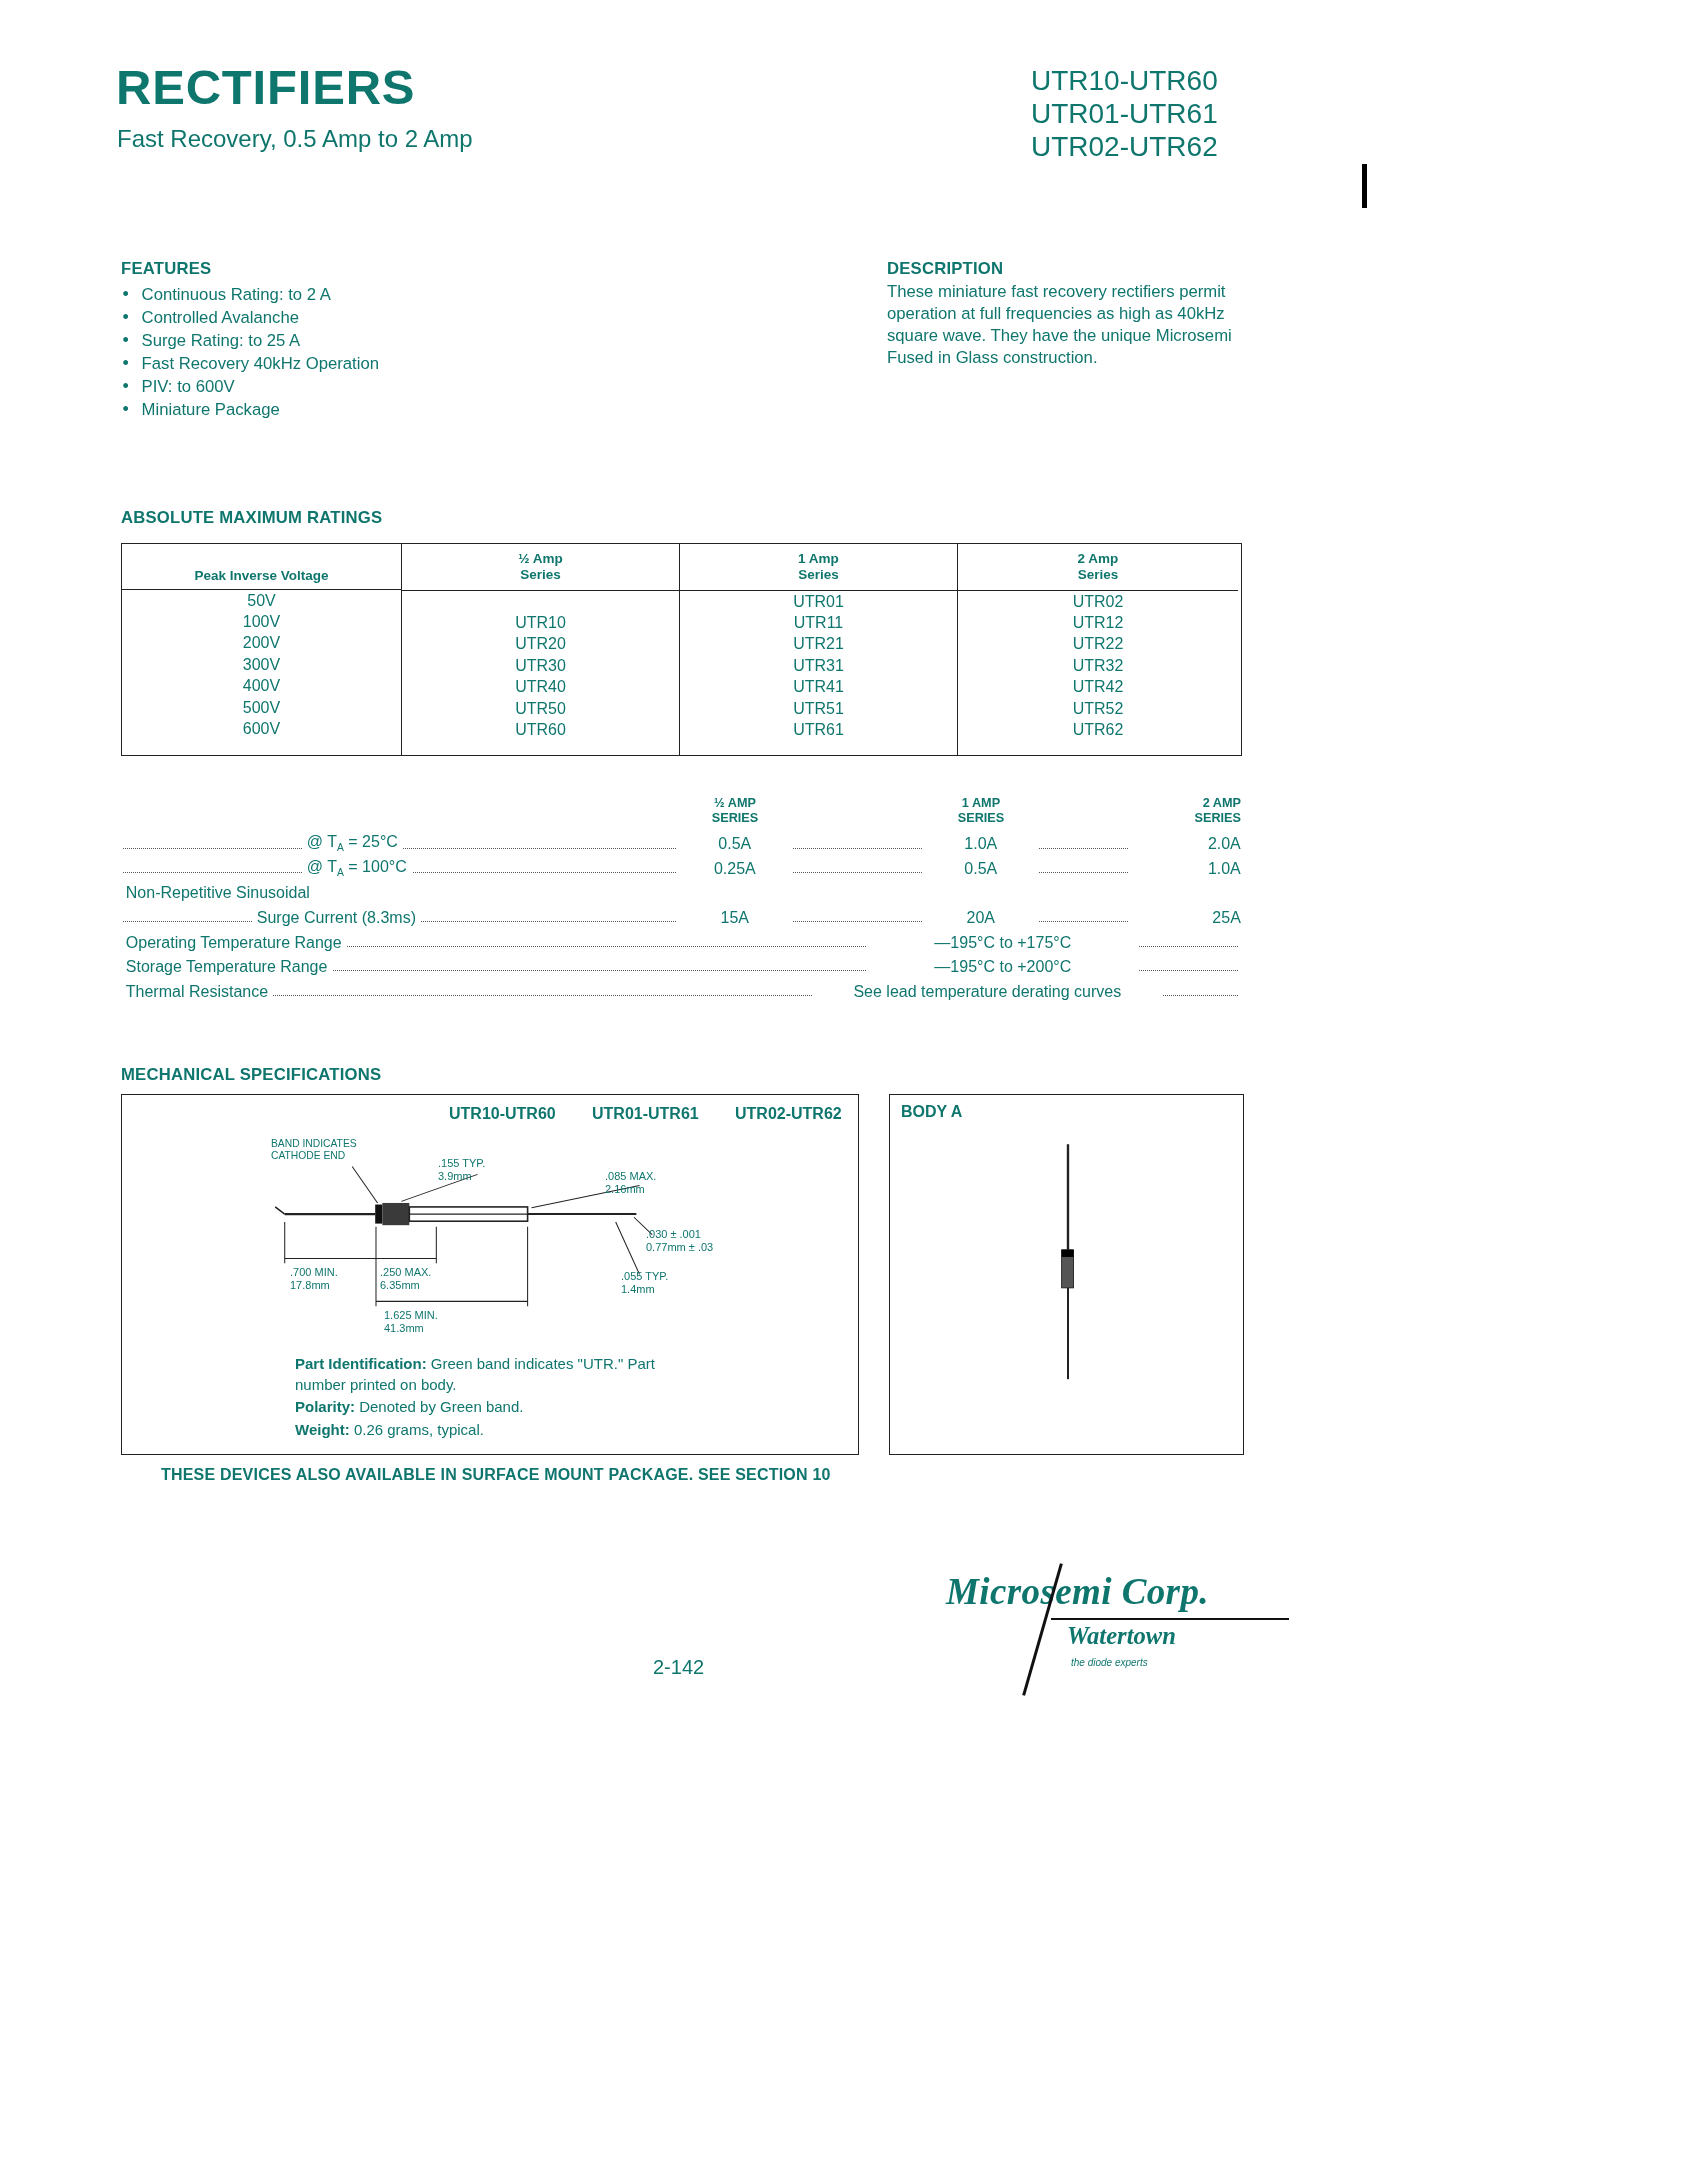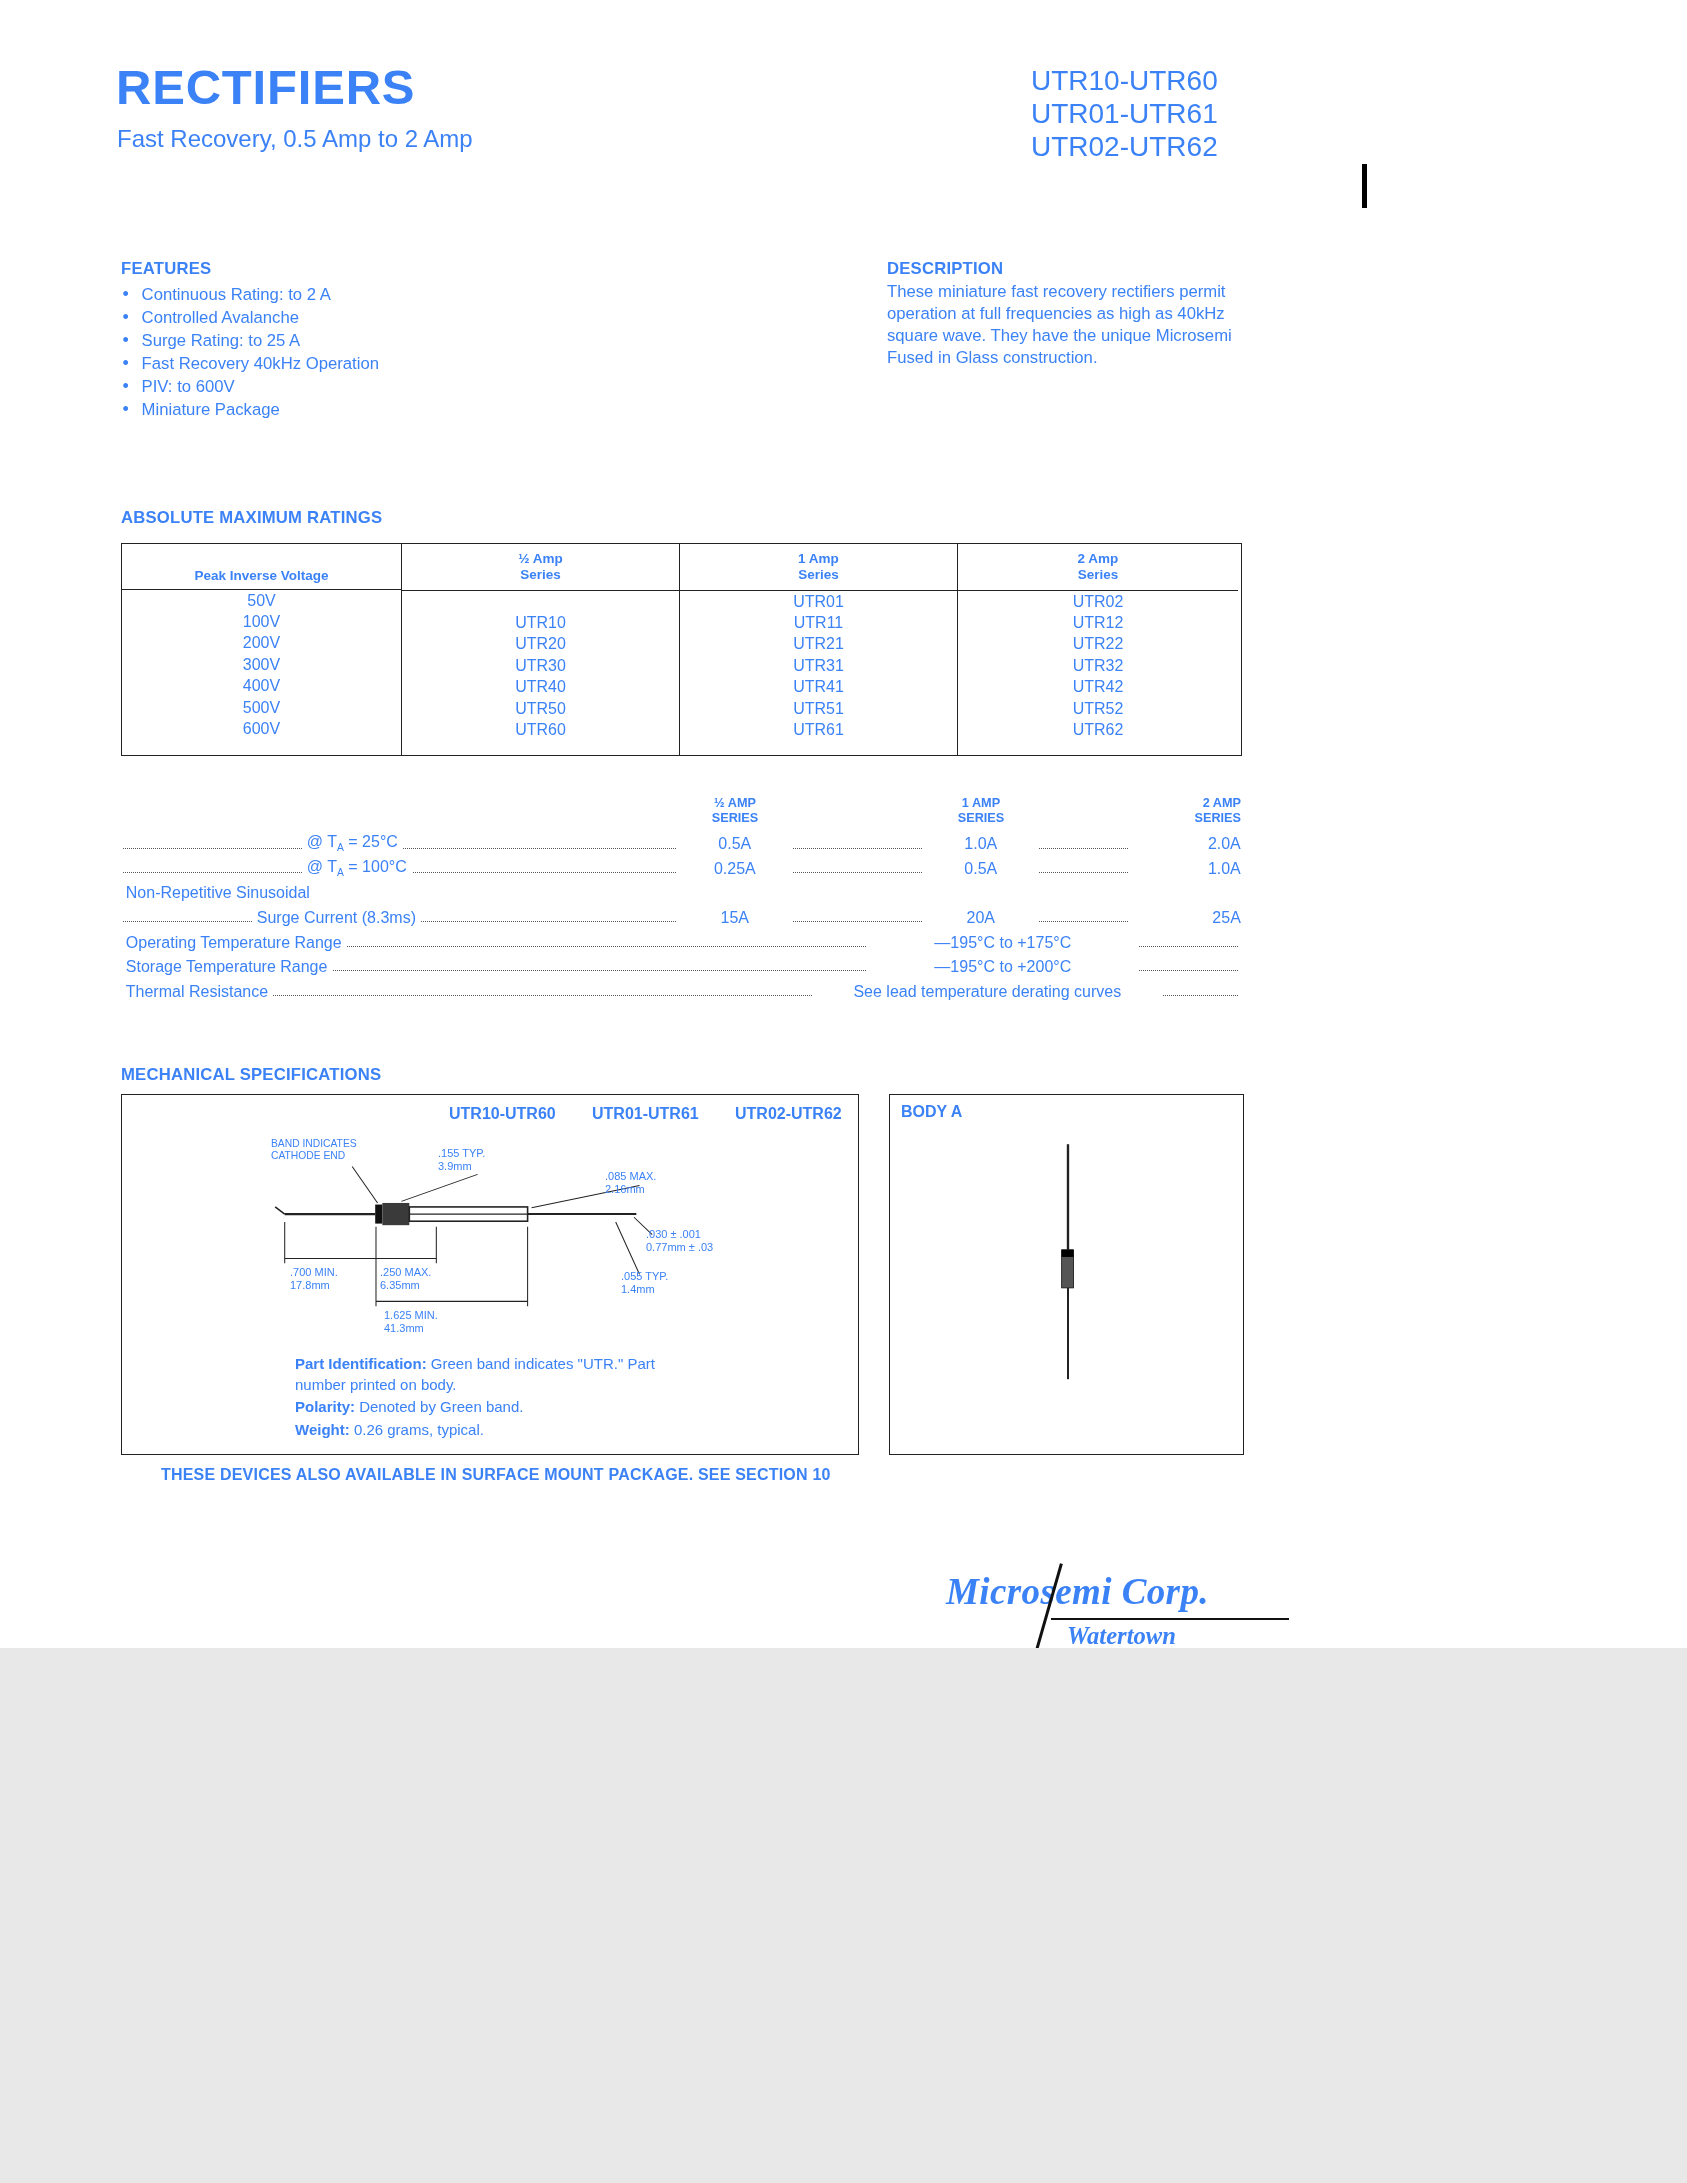--- a/index.html
+++ b/index.html
@@ -1,18 +1,18 @@
 <!DOCTYPE html>
 <html style="font-size:12.7px"><head>
 <meta charset="utf-8">
 <style>
   html,body { margin:0; padding:0; background:#e8e8e8; }
   .page {
-    position:relative; width:1687px; height:1648px; background:#ffffff;
-    font-family:"Liberation Sans", sans-serif; color:#3b82f6; overflow:hidden;text-decoration:underline;
+    position:relative; width:1687px; height:2183px; background:#ffffff;
+    font-family:"Liberation Sans", sans-serif; color:#0f766e; overflow:hidden;text-decoration:underline;
   }
   .abs { position:absolute; }
 
   
   .doc-title { left:116px; top:59px; font-size:49px; font-weight:bold; letter-spacing:0.8px; }
   .doc-subtitle { left:117px; top:125px; font-size:24px; }
   .part-ranges { left:1031px; top:64px; font-size:28px; line-height:33px; font-weight:500; }
   .right-tick { left:1362px; top:164px; width:4.8px; height:44px; background:#000; }
 
   
@@ -242,21 +242,21 @@
         <line x1="652" y1="114" x2="516" y2="142"></line>
         <line x1="668" y1="176" x2="645" y2="154"></line>
         <line x1="652" y1="226" x2="622" y2="160"></line>
       </g>
     </svg>
 
     <div class="dim-label small" style="left:149px; top:43px;">
       <div>BAND INDICATES</div>
       <div>CATHODE END</div>
     </div>
-    <div class="dim-label" style="left:316px; top:52px;">
+    <div class="dim-label" style="left:316px; top:62px;">
       <div>.155 TYP.</div>
       <div>3.9mm</div>
     </div>
     <div class="dim-label" style="left:483px; top:75px;">
       <div>.085 MAX.</div>
       <div>2.16mm</div>
     </div>
     <div class="dim-label" style="left:524px; top:133px;">
       <div>.030 ± .001</div>
       <div>0.77mm ± .03</div>

